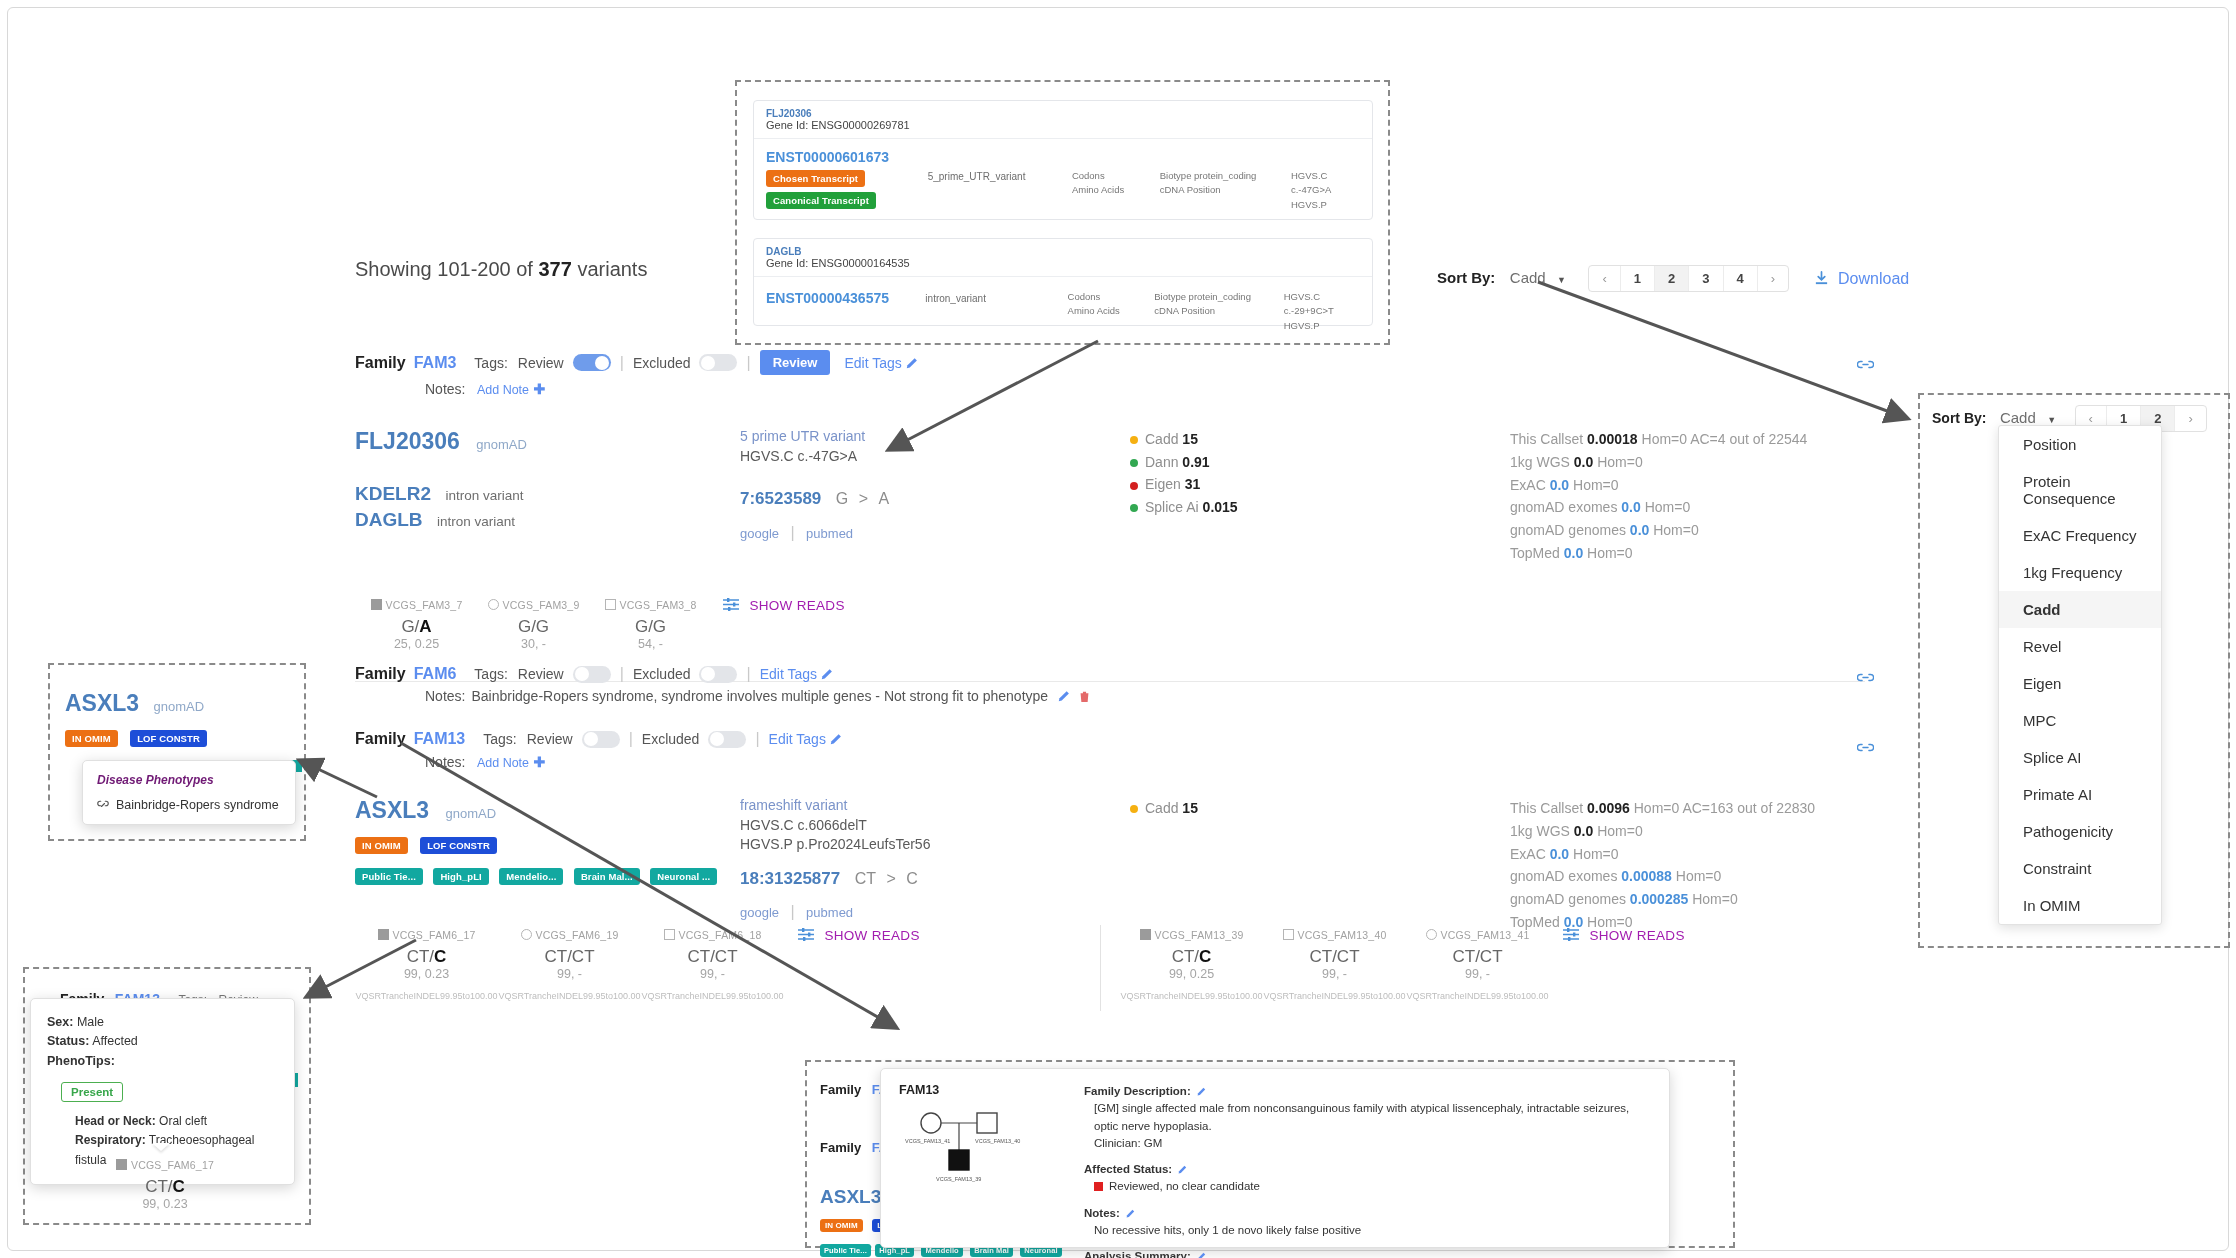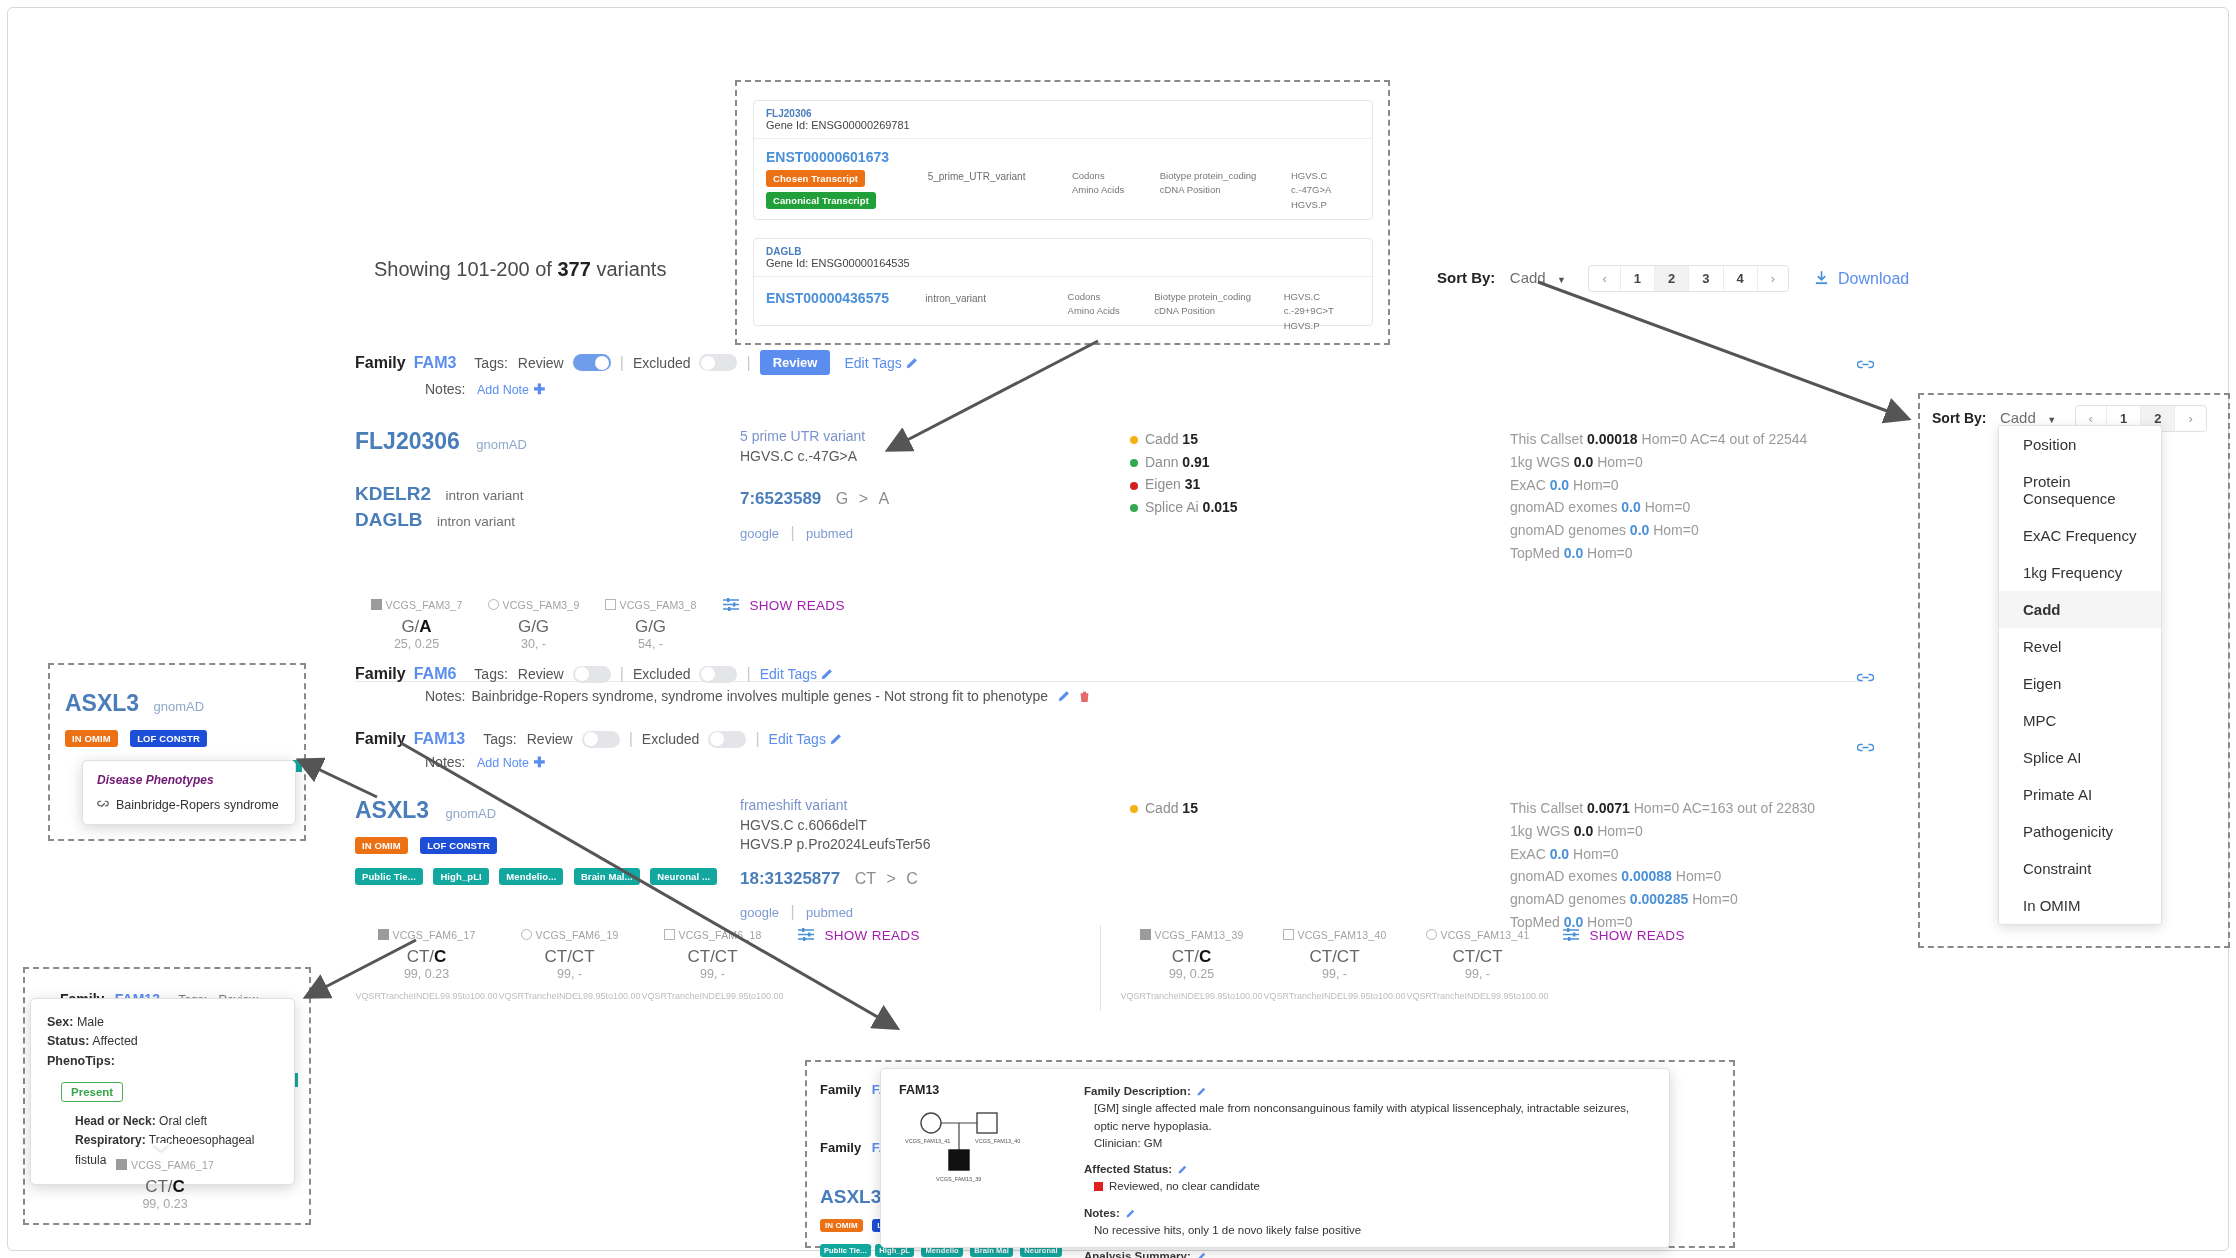--- a/index.html
+++ b/index.html
@@ -87,21 +87,21 @@
   .popup { position:absolute; background:#fff; border:1px solid #e0e0e0; border-radius:5px; box-shadow:0 3px 14px rgba(0,0,0,.17); }
   .popup-title { font-size:12px; font-weight:bold; color:#701a75;font-style:italic; }
   .present { display:inline-block; border:1.3px solid #4caf50; color:#37a64a; font-size:11.5px; font-weight:bold; padding:3px 9px; border-radius:3px; }
   svg { display:block; }
 </style>
 </head>
 <body>
 
 <div id="page-border"></div>
 
-<div class="abs" style="left:374px; top:258px;">
+<div class="abs" style="left:355px; top:258px;">
   <span style="font-size:20px; color:#4a4a4a;">Showing 101-200 of </span><span style="font-size:20px; font-weight:bold; color:#222;">377</span><span style="font-size:20px; color:#4a4a4a;"> variants</span>
 </div>
 
 <div class="dashed-box" style="left:735px; top:80px; width:655px; height:265px;"></div>
 
 <div class="card abs" style="left:753px; top:100px; width:620px; height:120px;">
   <div class="card-head">
     <div class="gene-sm">FLJ20306</div>
     <div class="geneid-sm">Gene Id: ENSG00000269781</div>
   </div>
@@ -378,21 +378,21 @@
         <span style="color:#c8c8c8; margin:0 7px;">|</span>
         <span class="gl">pubmed</span>
       </div>
     </div>
     <div style="width:380px;">
       <div class="score-row">
         <span class="dot" style="background:#f5b012;"></span><span>Cadd</span> <b>15</b>
       </div>
     </div>
     <div>
-      <div class="freq-row"><span>This Callset</span> <b>0.0071</b> <span>Hom=0  AC=163 out of 22830</span></div>
+      <div class="freq-row"><span>This Callset</span> <b>0.0096</b> <span>Hom=0  AC=163 out of 22830</span></div>
       <div class="freq-row"><span>1kg WGS</span> <b>0.0</b> <span>Hom=0</span></div>
       <div class="freq-row"><span>ExAC</span> <span class="bl">0.0</span> <span>Hom=0</span></div>
       <div class="freq-row"><span>gnomAD exomes</span> <span class="bl">0.00088</span> <span>Hom=0</span></div>
       <div class="freq-row"><span>gnomAD genomes</span> <span class="bl">0.000285</span> <span>Hom=0</span></div>
       <div class="freq-row"><span>TopMed</span> <span class="bl">0.0</span> <span>Hom=0</span></div>
     </div>
   </div>
 </div>
 
 <svg class="abs" width="17" height="13" viewBox="0 0 20 14" style="left:1857px; top:671px;">

